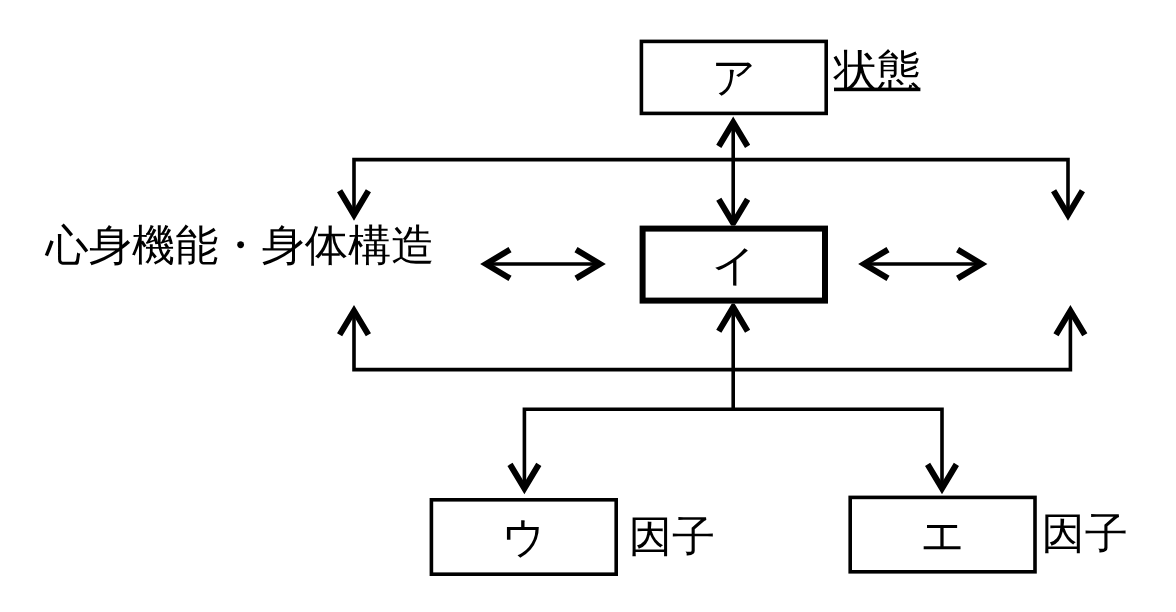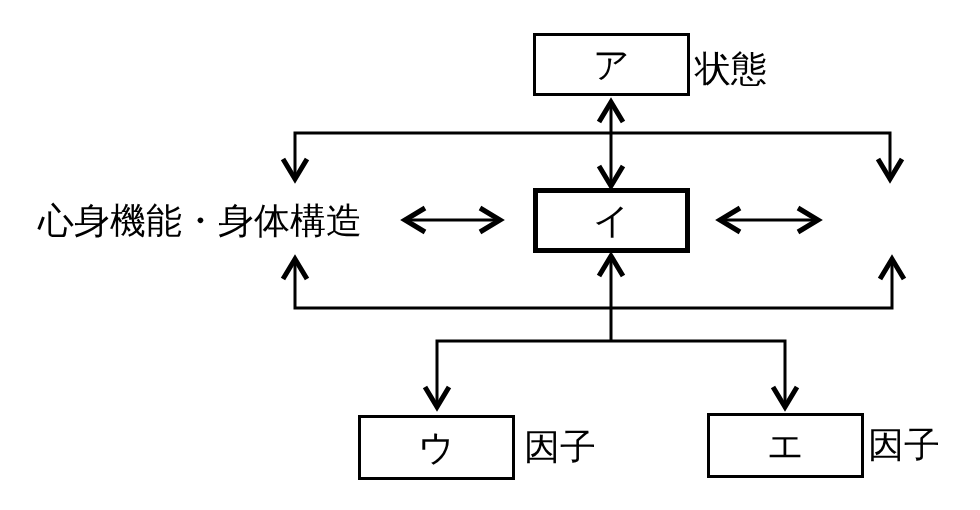--- a/index.html
+++ b/index.html
@@ -50,22 +50,22 @@
   .box-a { left: 533px; top: 33px;  width: 157px; height: 63px; }
   .box-i { left: 533px; top: 188px; width: 157px; height: 65px; }
   .box-u { left: 358px; top: 415px; width: 157px; height: 65px; }
   .box-e { left: 707px; top: 413px; width: 157px; height: 65px; }
   .dlabel {
     position: absolute;
     font-size: 36px;
     line-height: 43px;
     white-space: nowrap;
   }
-  .cap-a  { left: 695px; top: 48px; }
-  .node-left  { left: 38px;  top: 200px; }
+  .cap-a  { left: 695px; top: 38px; text-decoration: underline; }
+  .node-left  { left: 38px;  top: 184px; }
   .node-right { left: 851px; top: 197px; }
   .cap-u  { left: 524px; top: 426px; }
   .cap-e  { left: 868px; top: 424px; }
 </style>
 </head>
 <body>
 
 <div class="canvas">
 
   <svg class="connector-svg" viewBox="0 0 980 510" aria-hidden="true">

